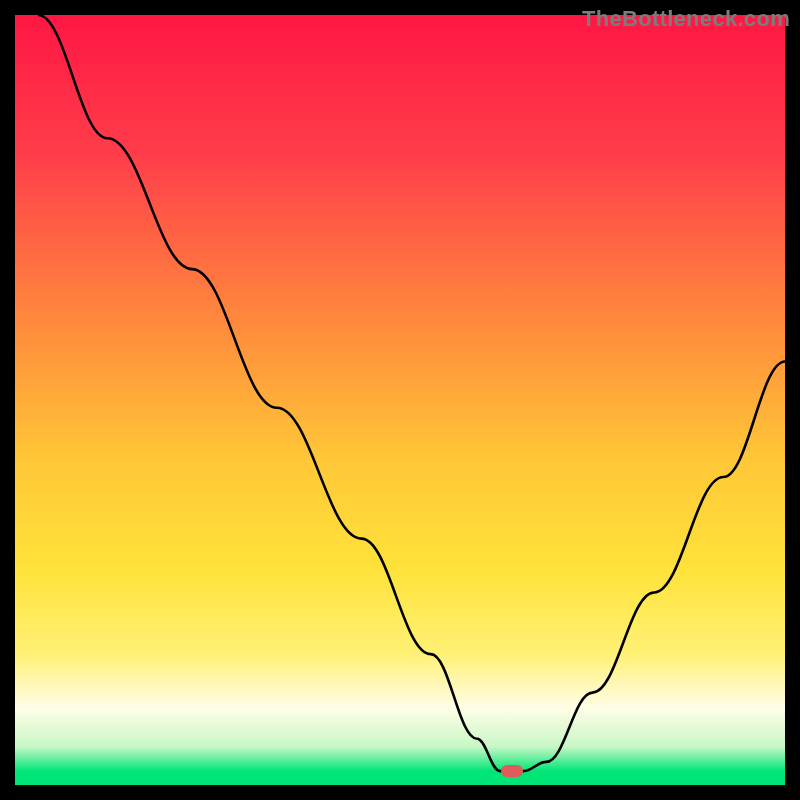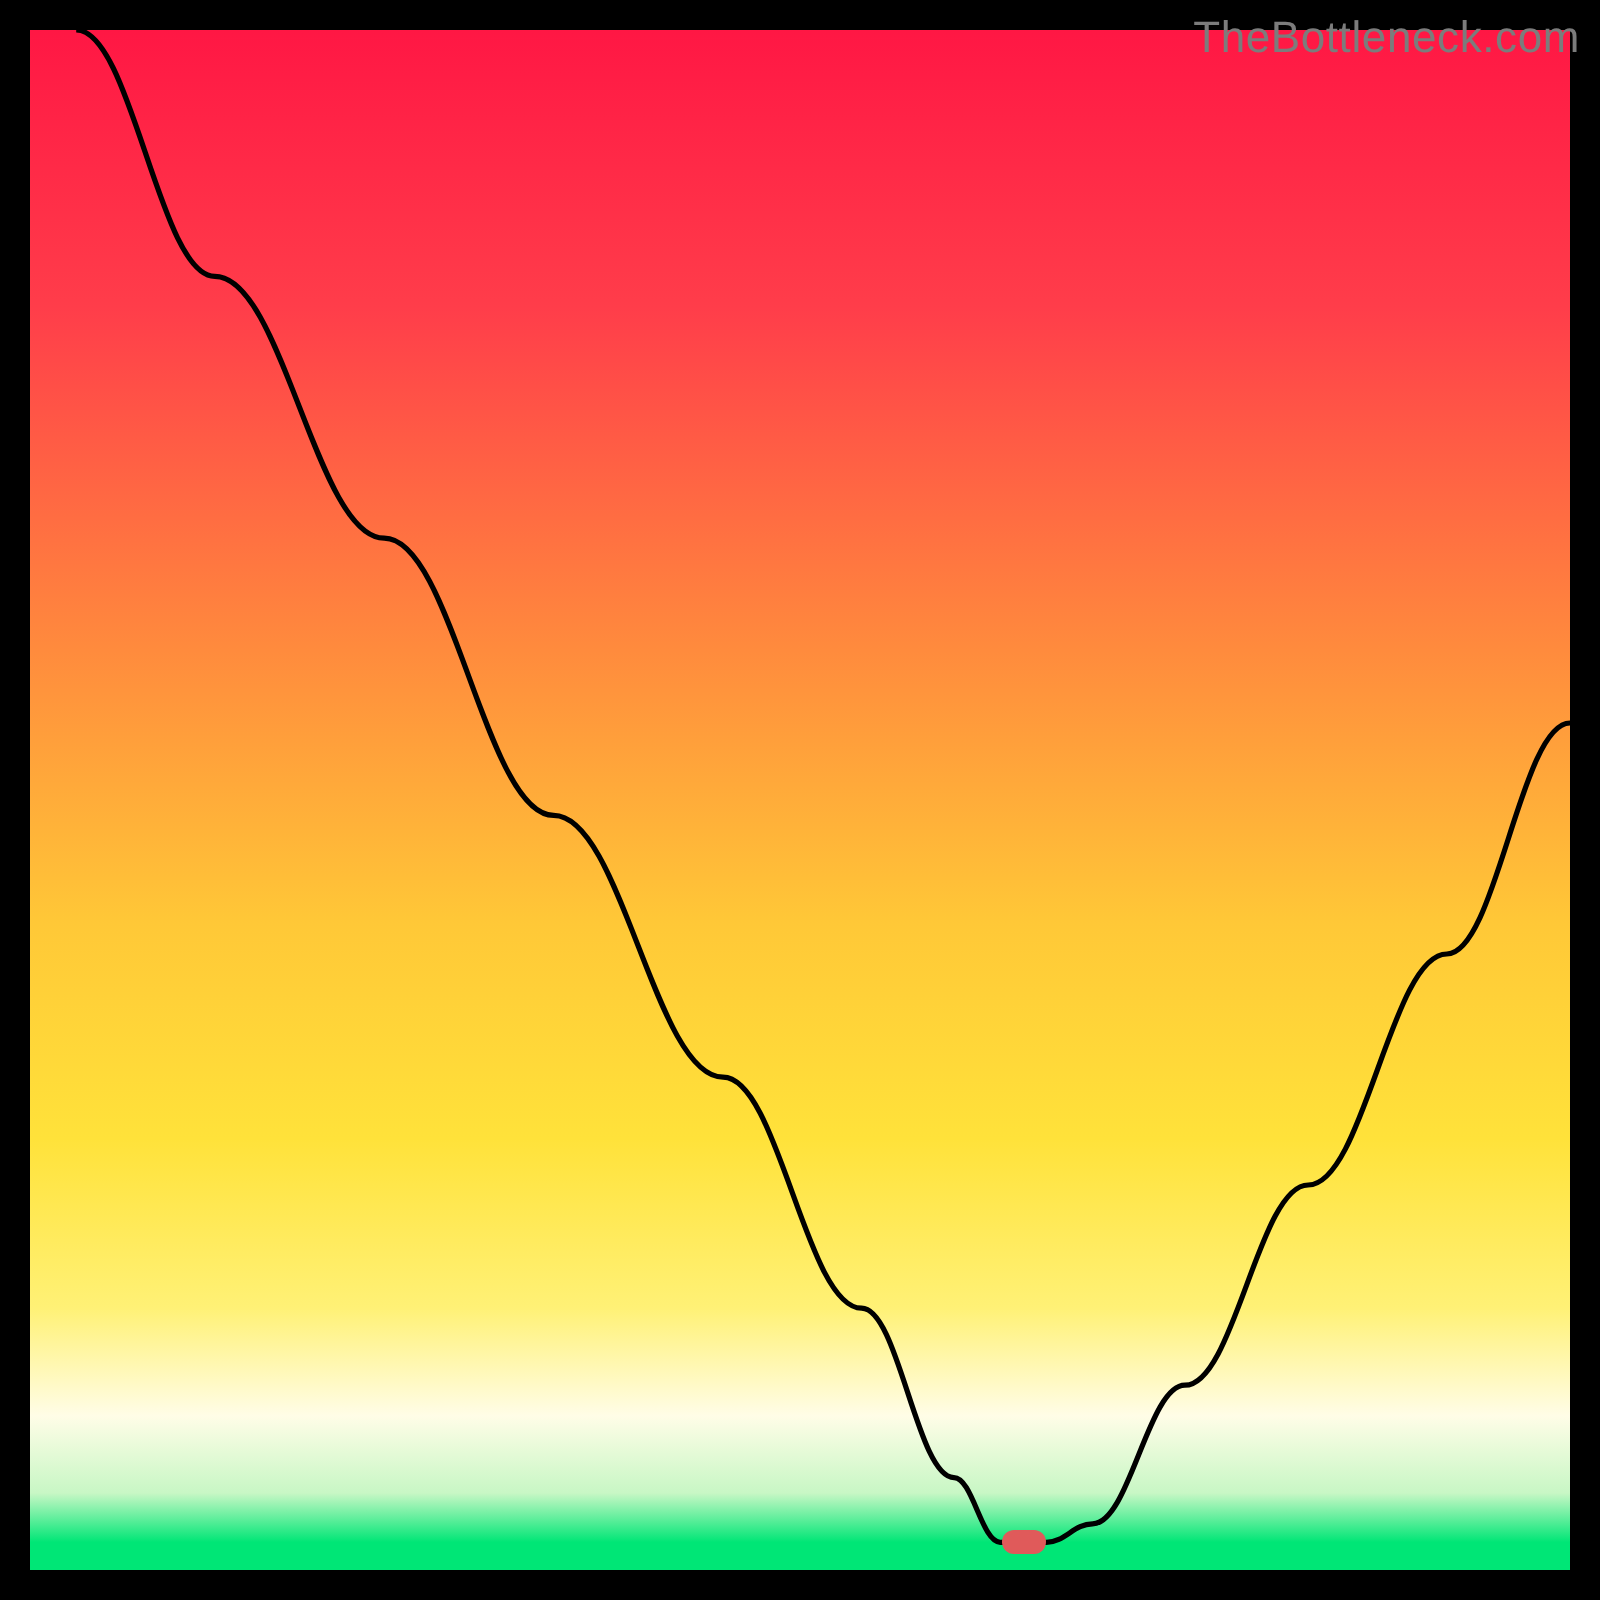--- a/index.html
+++ b/index.html
@@ -1,17 +1,17 @@
 <!DOCTYPE html>
 <html><head>
 <meta charset="utf-8">
 <style>
 * { margin: 0; padding: 0; box-sizing: border-box; }
 body { width: 800px; height: 800px; background: #000; position: relative; font-family: Arial, sans-serif; }
-.watermark { position: absolute; top: 6px; right: 10px; color: #7c7c7c; font-size: 22px; font-weight: 400; z-index: 10; letter-spacing: 0.3px; }
+.watermark { position: absolute; top: 6px; right: 10px; color: #7c7c7c; font-size: 22px; font-weight: 700; z-index: 10; letter-spacing: 0.3px; }
 .plot-area { position: absolute; left: 15px; top: 15px; width: 770px; height: 770px; }
 .gradient-bg { position: absolute; left: 0; top: 0; width: 100%; height: 100%; }
 .curve-svg { position: absolute; left: 0; top: 0; width: 100%; height: 100%; }
 .green-band { position: absolute; left: 0; bottom: 0; width: 100%; height: 14px; background: #00e676; }
 .marker { position: absolute; width: 22px; height: 12px; background: #e05a5a; border-radius: 6px; transform: translate(-50%, -50%); }
 </style>
 </head>
 <body>
 
 <div class="watermark">TheBottleneck.com</div>

